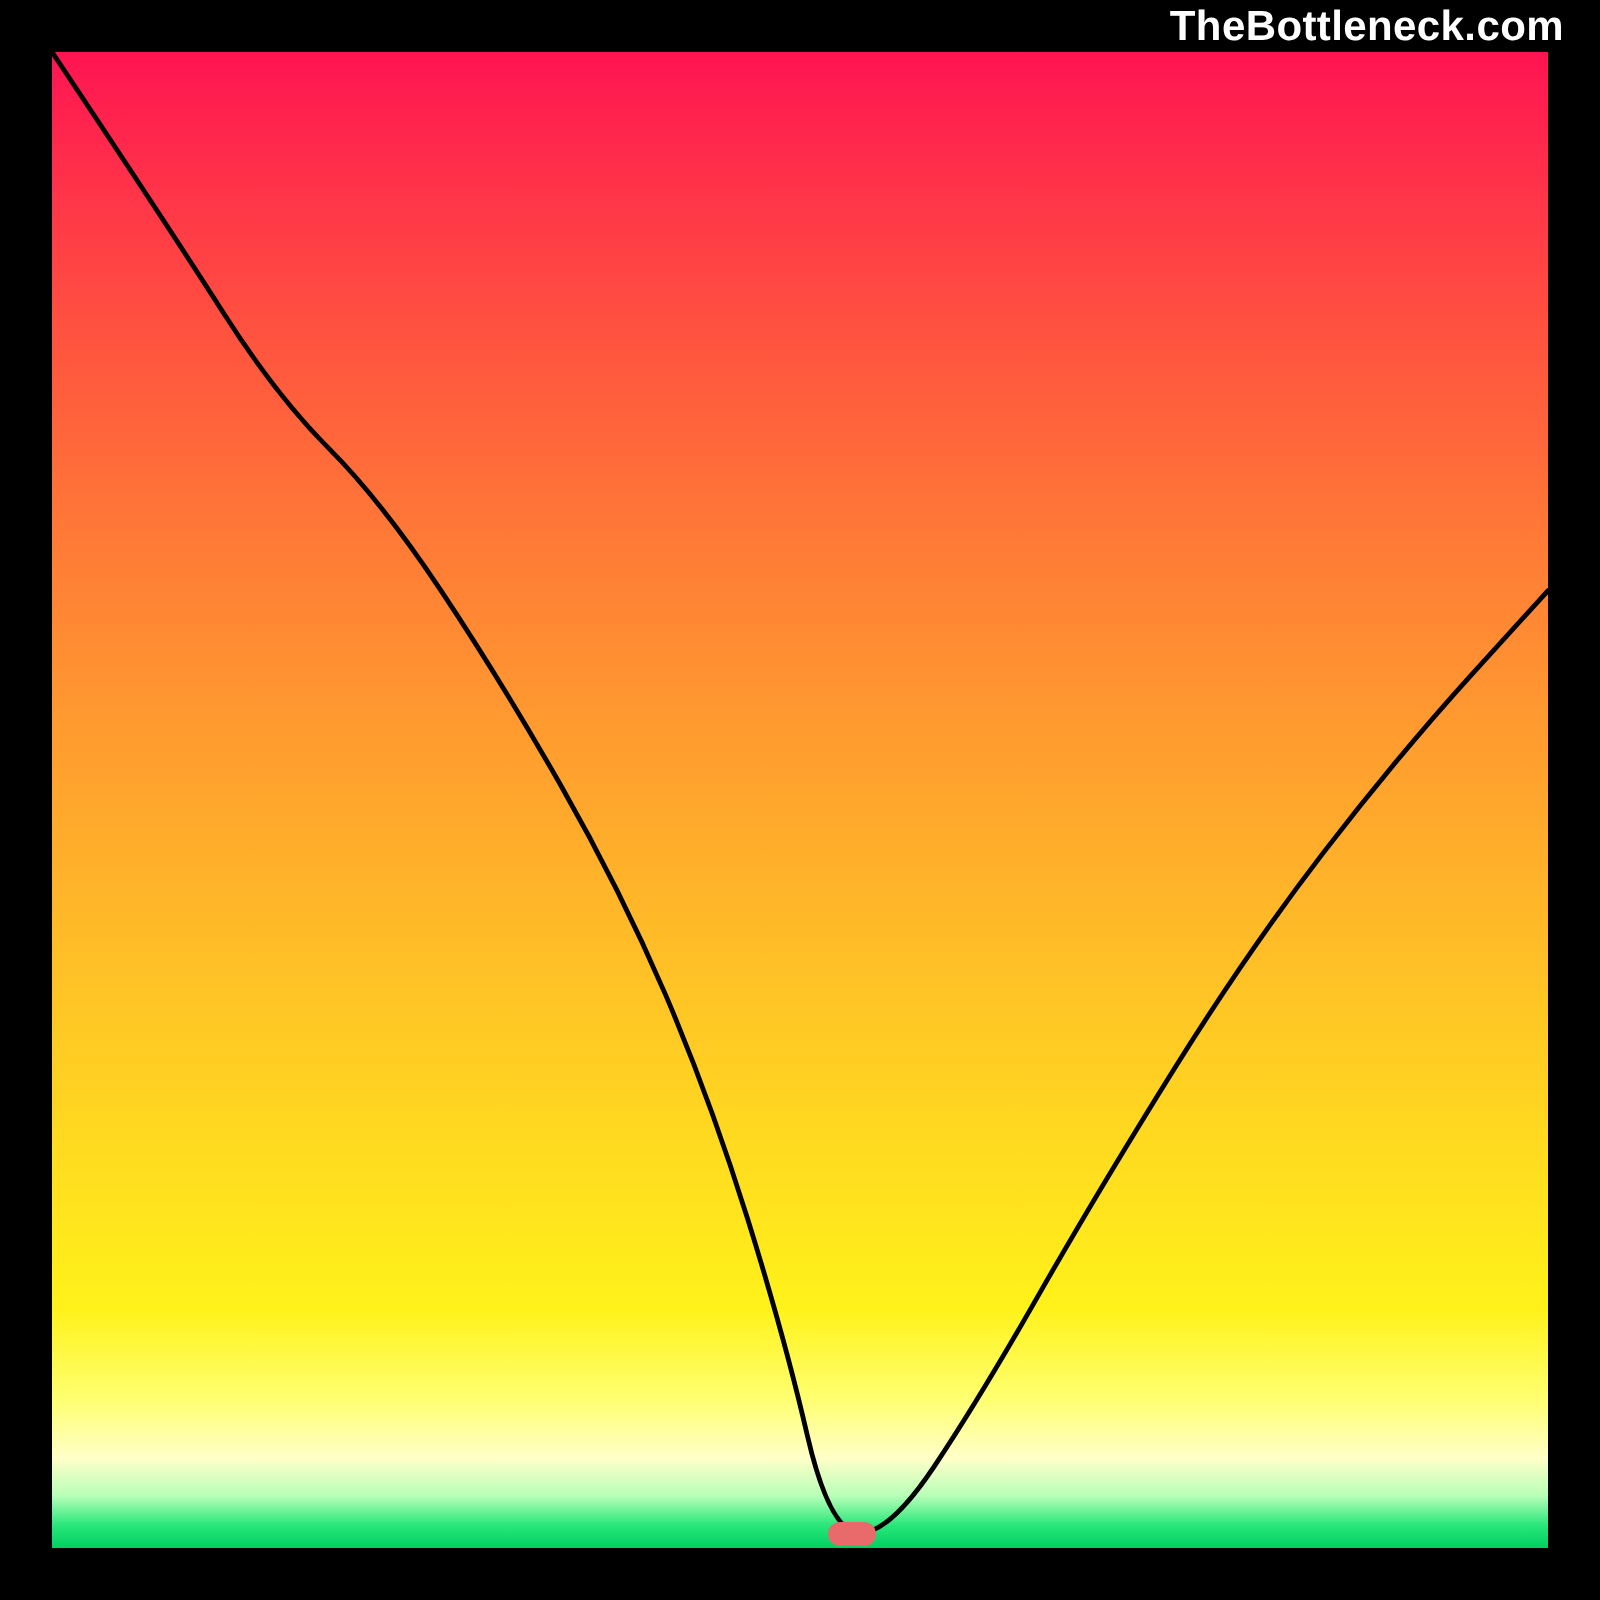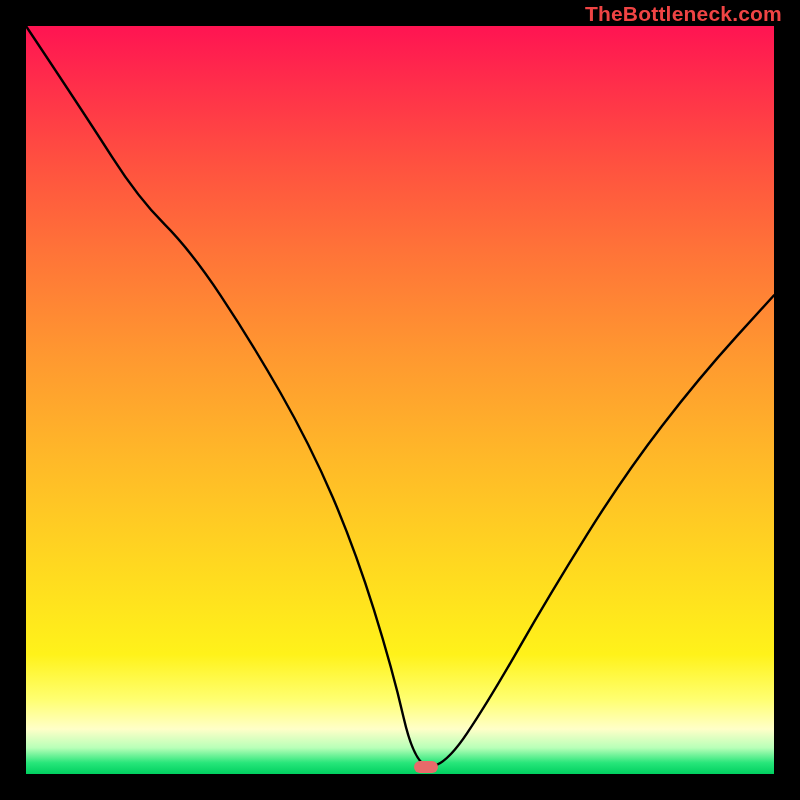--- a/index.html
+++ b/index.html
@@ -14,21 +14,21 @@
   .frame {
     position: relative;
     width: 800px;
     height: 800px;
     background: #000;
   }
   .watermark {
     position: absolute;
     top: 2px;
     right: 18px;
-    color: #ef4444;
+    color: #ffffff;
     font-size: 21px;
     font-weight: 600;
     letter-spacing: 0.2px;
     z-index: 5;
     text-align: right;
   }
   .plot-area {
     position: absolute;
     left: 26px;
     top: 26px;

